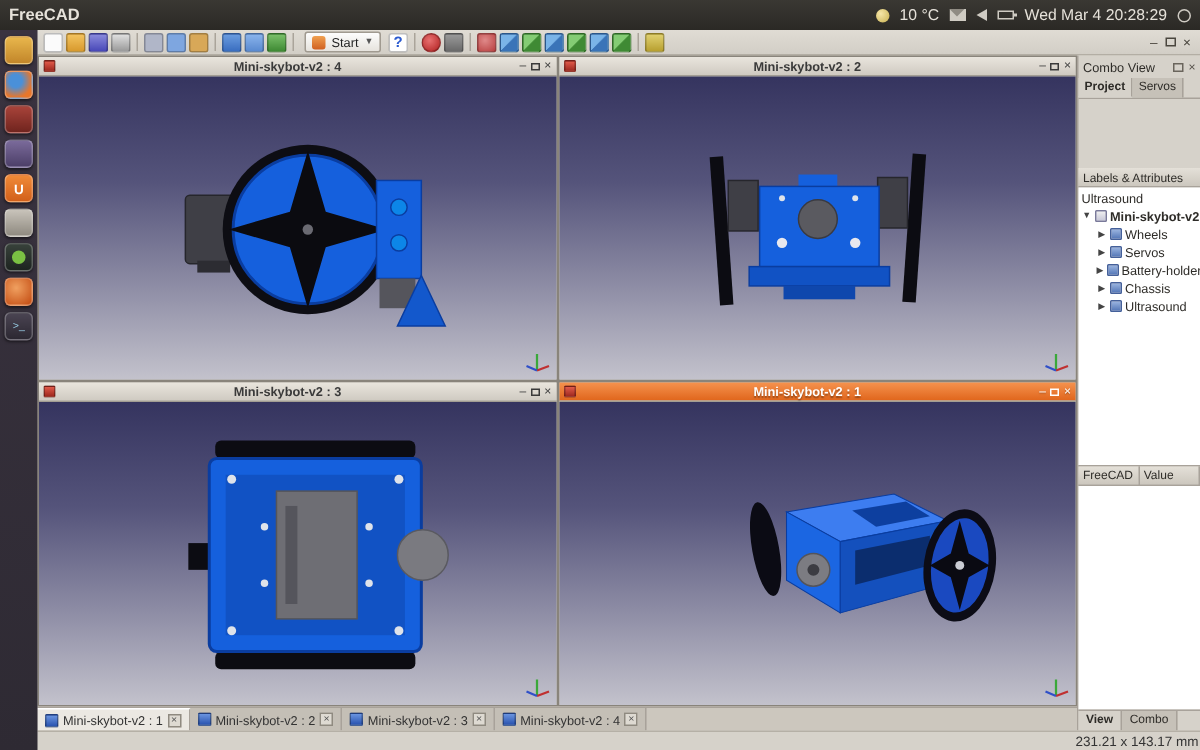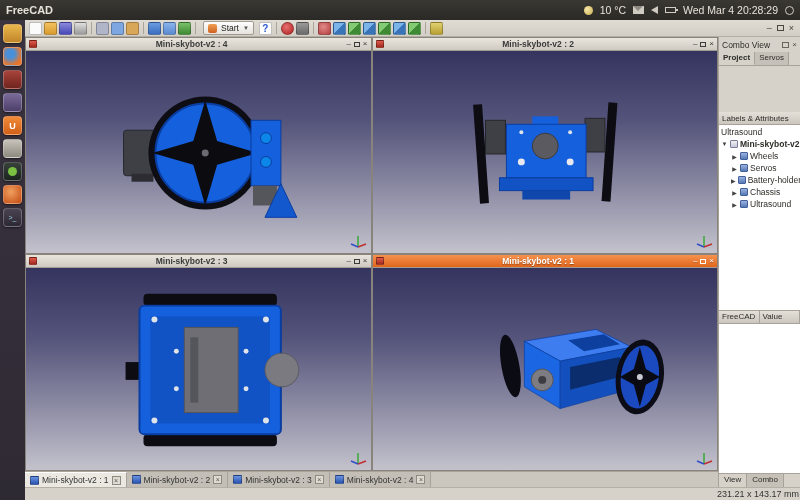--- a/index.html
+++ b/index.html
@@ -116,21 +116,21 @@
   .trow .dic { width:8px; height:8px; border-radius:1px; background:linear-gradient(#f0f0f0,#c8c8d8); border:1px solid #7a7a9a; flex:none; }
   .trow.doc { font-weight:bold; }
   .trow.child { padding-left:12px; }
   .cv-props { flex:1; display:flex; flex-direction:column; border-top:1px solid #a8a29a; min-height:0; }
   .ph { height:13px; display:flex; }
   .ph div { width:50%; background:linear-gradient(#e4e0d8,#ccc7be); border-right:1px solid #a8a29a; border-bottom:1px solid #a8a29a;
     font-size:8px; padding:1px 3px; }
   .pbody { flex:1; background:#fff; }
   .cv-btabs { height:14px; display:flex; border-top:1px solid #a8a29a; }
   .cv-btab { padding:1px 5px; font-size:8px; background:#c6c1b8; border-right:1px solid #a8a29a; }
-  .cv-btab.act { background:#d6d2ca; font-weight:normal; }
+  .cv-btab.act { background:#d6d2ca; font-weight:bold; }
 
   
   .status { height:13px; border-top:1px solid #b5b0a6; background:#d6d2ca; display:flex; align-items:center; justify-content:flex-end;
     font-size:9px; color:#333; padding:0 1px; }
 </style>
 </head>
 <body>
 
 <div class="menubar">
   <span class="appname">FreeCAD</span>

